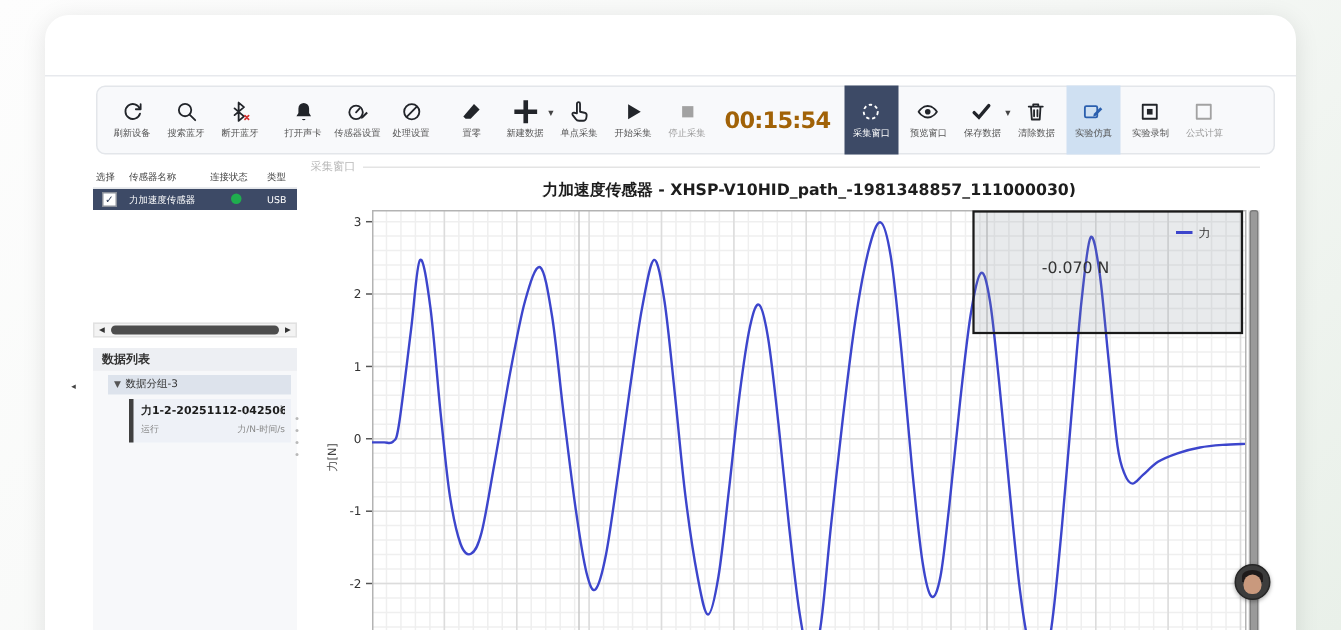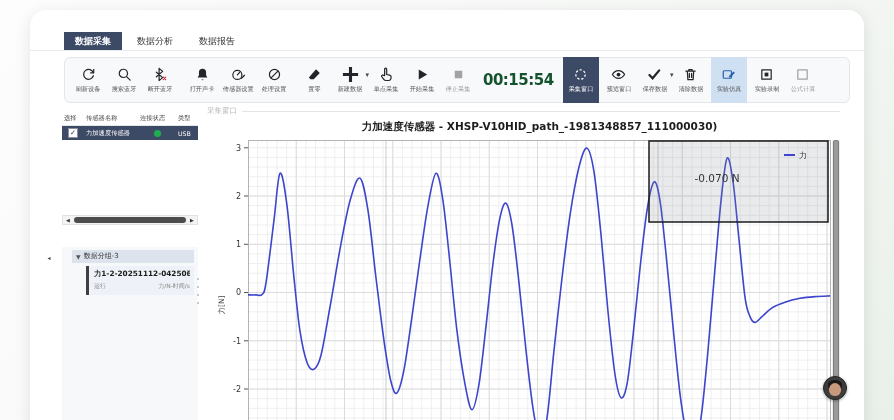--- a/index.html
+++ b/index.html
@@ -21,21 +21,21 @@
   .tbtn .lbl{font-size:6.5px;color:#555;white-space:nowrap;transform:scale(.95);}
   .tbtn.disabled .ic{color:#a2a2a2;}
   .tbtn.disabled .lbl{color:#9a9a9a;}
   .tbtn .caret{position:absolute;right:-2px;top:12px;font-size:7px;color:#444;}
   .tblock{width:36px;height:46px;border-radius:0;margin:0 1px;}
   .tblock.active{background:#3d4a66;}
   .tblock.active .ic{color:#fff;}
   .tblock.active .lbl{color:#fff;}
   .tblock.highlight{background:#cfe0f2;}
   .tblock.highlight .ic{color:#2b5fae;}
-  .timer{font-size:15px;font-weight:bold;color:#14532d;letter-spacing:-.5px;padding:0 6px;flex:0 0 auto;}
+  .timer{font-size:15px;font-weight:bold;color:#a16207;letter-spacing:-.5px;padding:0 6px;flex:0 0 auto;}
   .sp1{margin-left:6px;} .sp2{margin-left:4px;}
   
   .sidebar{position:absolute;left:32px;top:101px;width:136px;bottom:0;}
   .grouphead{height:15px;line-height:15px;background:#edeff3;border-bottom:1px solid #e1e3e8;
     font-size:8px;font-weight:600;color:#333;padding-left:6px;}
   table.sensors{border-collapse:collapse;width:100%;table-layout:fixed;}
   table.sensors th{font-size:6.3px;color:#444;font-weight:normal;text-align:left;height:14px;
     border-bottom:1px solid #e4e6ea;padding:0 2px;white-space:nowrap;overflow:hidden;}
   table.sensors td{font-size:6.3px;height:14px;padding:0 2px;white-space:nowrap;overflow:hidden;}
   tr.selrow{background:#3d4a66;color:#fff;}
@@ -75,25 +75,20 @@
   .avatar .face{position:absolute;left:5px;top:6px;width:12px;height:13px;border-radius:50% 50% 45% 45%;
     background:#c9997d;}
   .avatar .hair{position:absolute;left:4px;top:3px;width:14px;height:8px;border-radius:50% 50% 0 0;background:#1e1a1a;}
 </style>
 </head>
 <body>
 
 <div class="page">
   <div class="window">
 
-    <div class="tabbar" id="tabbar">
-        <div class="tab active">数据采集</div>
-        <div class="tab">数据分析</div>
-        <div class="tab">数据报告</div>
-      </div>
     <div class="tabsep"></div>
 
     <div class="toolbar" id="toolbar">
         <div class="tbtn">
           <span class="ic">
             <svg width="15" height="15" viewBox="0 0 16 16">
               <path d="M13.2 9.3A5.3 5.3 0 1 1 13.1 6" stroke="currentColor" stroke-width="1.3" fill="none" stroke-linecap="round" stroke-linejoin="round"></path>
               <polyline points="13.6,2.6 13.6,6.2 10.2,6.2" stroke="currentColor" stroke-width="1.3" fill="none" stroke-linecap="round" stroke-linejoin="round"></polyline>
             </svg>
           </span>
@@ -273,20 +268,21 @@
               <td>USB</td>
             </tr>
           </tbody>
       </table>
       <div class="hscroll">
         <div class="arr">◀</div>
         <div class="thumb"></div>
         <div class="arr">▶</div>
       </div>
       <div class="datalist">
+        <div class="grouphead">数据列表</div>
         <div class="dl-body">
           <div class="dgroup">
             <span class="car">▼</span>
             <span>数据分组-3</span>
           </div>
           <div class="dcard">
             <div class="t">力1-2-20251112-042506</div>
             <div class="kebab">⋮</div>
             <div class="l2">
               <span>运行</span>

